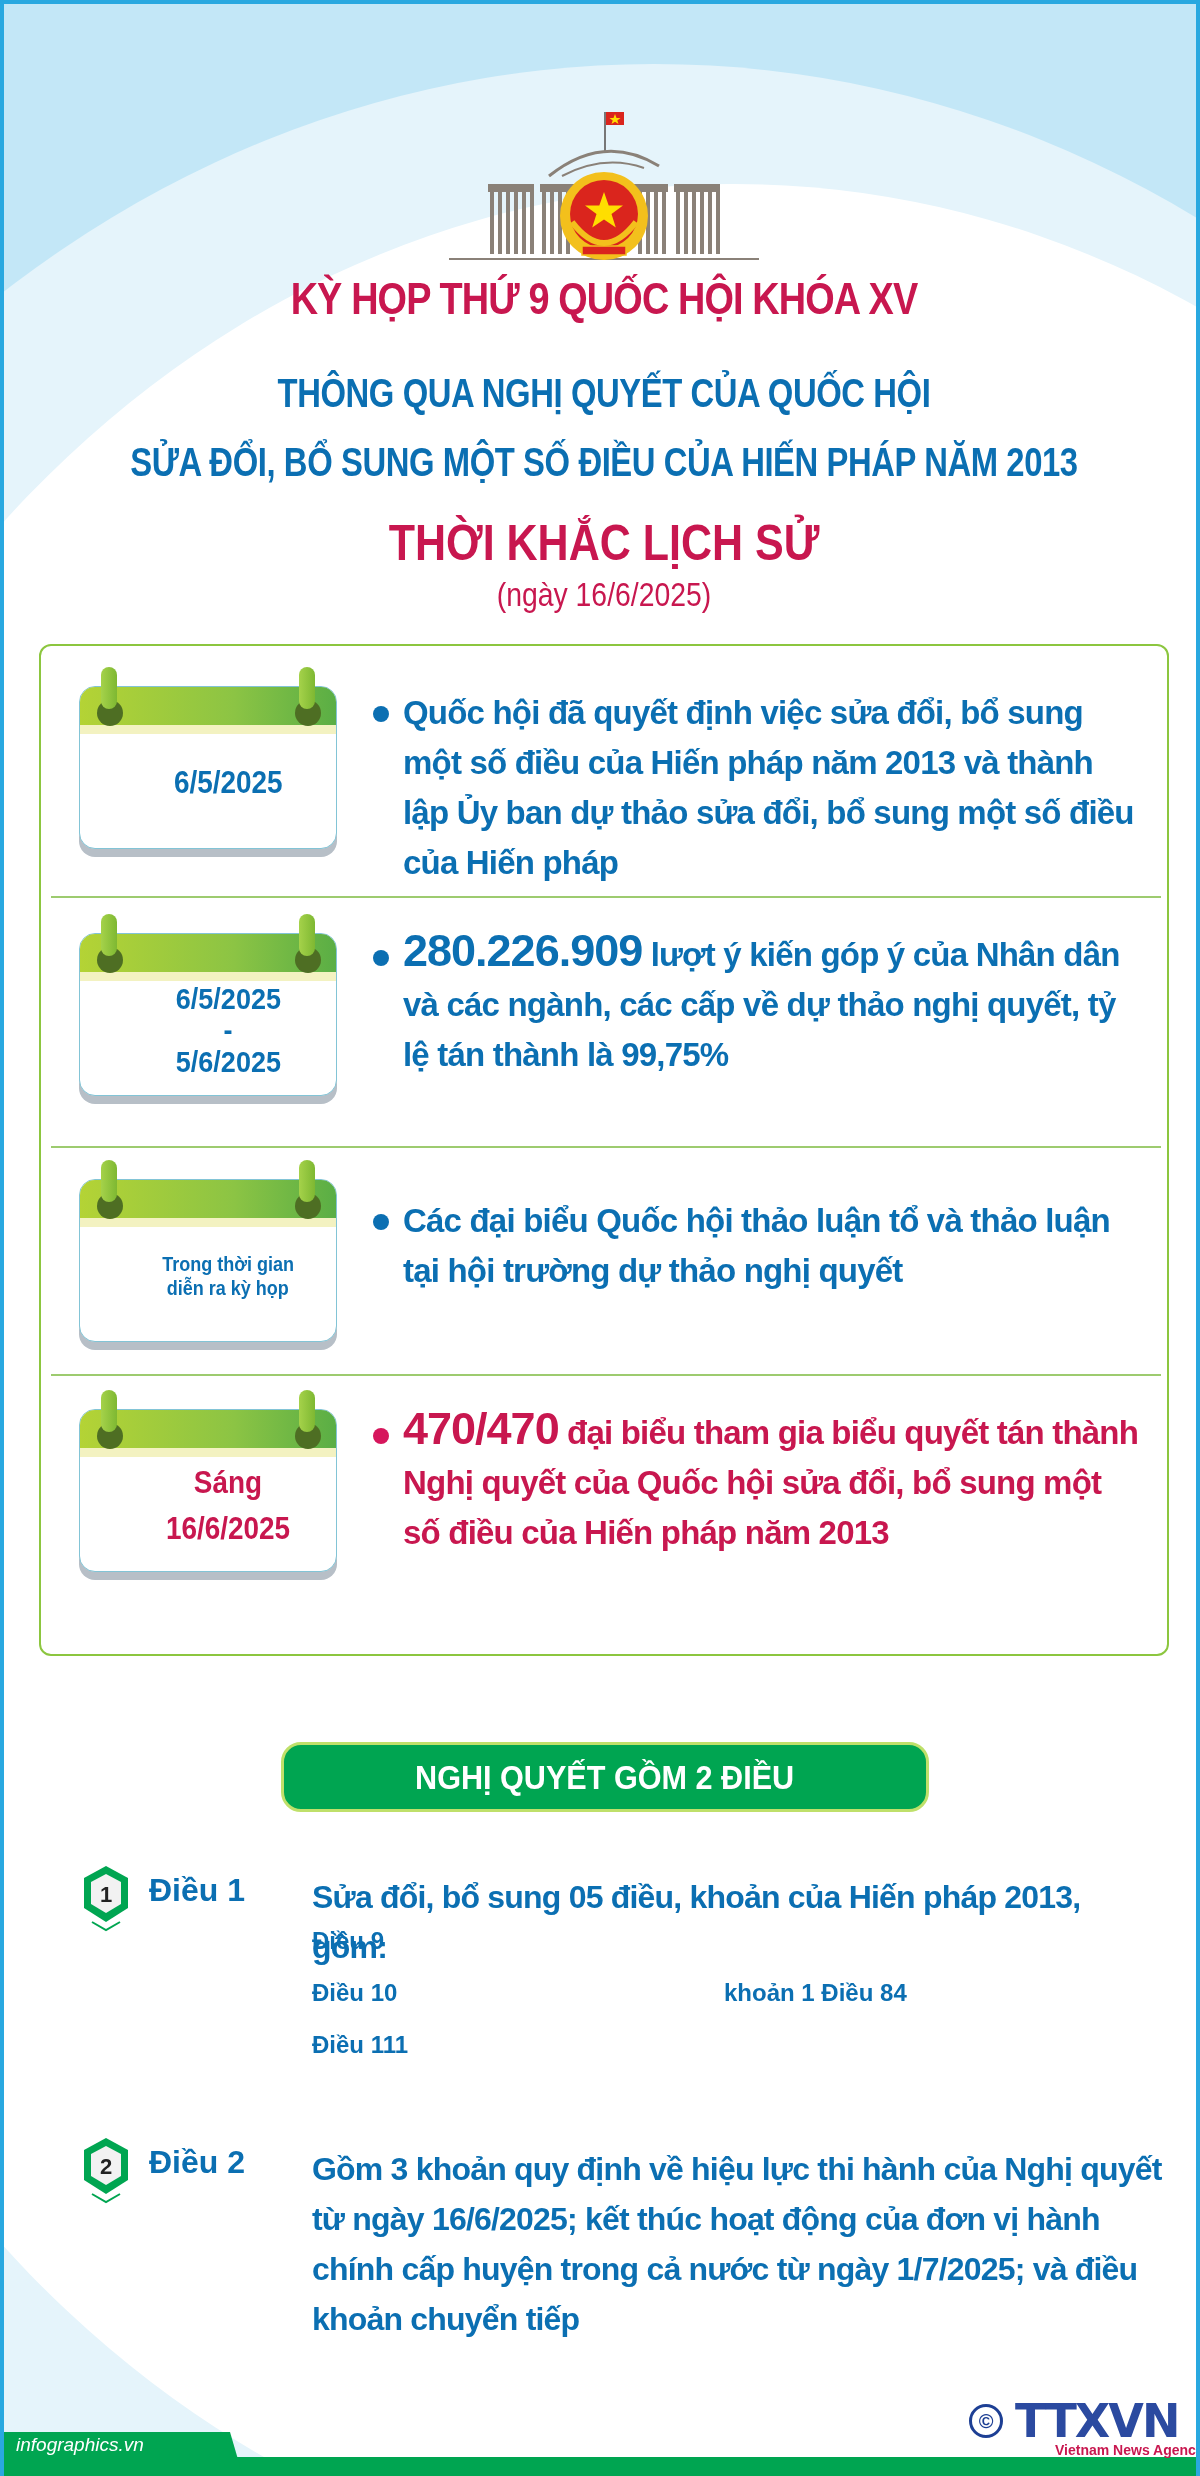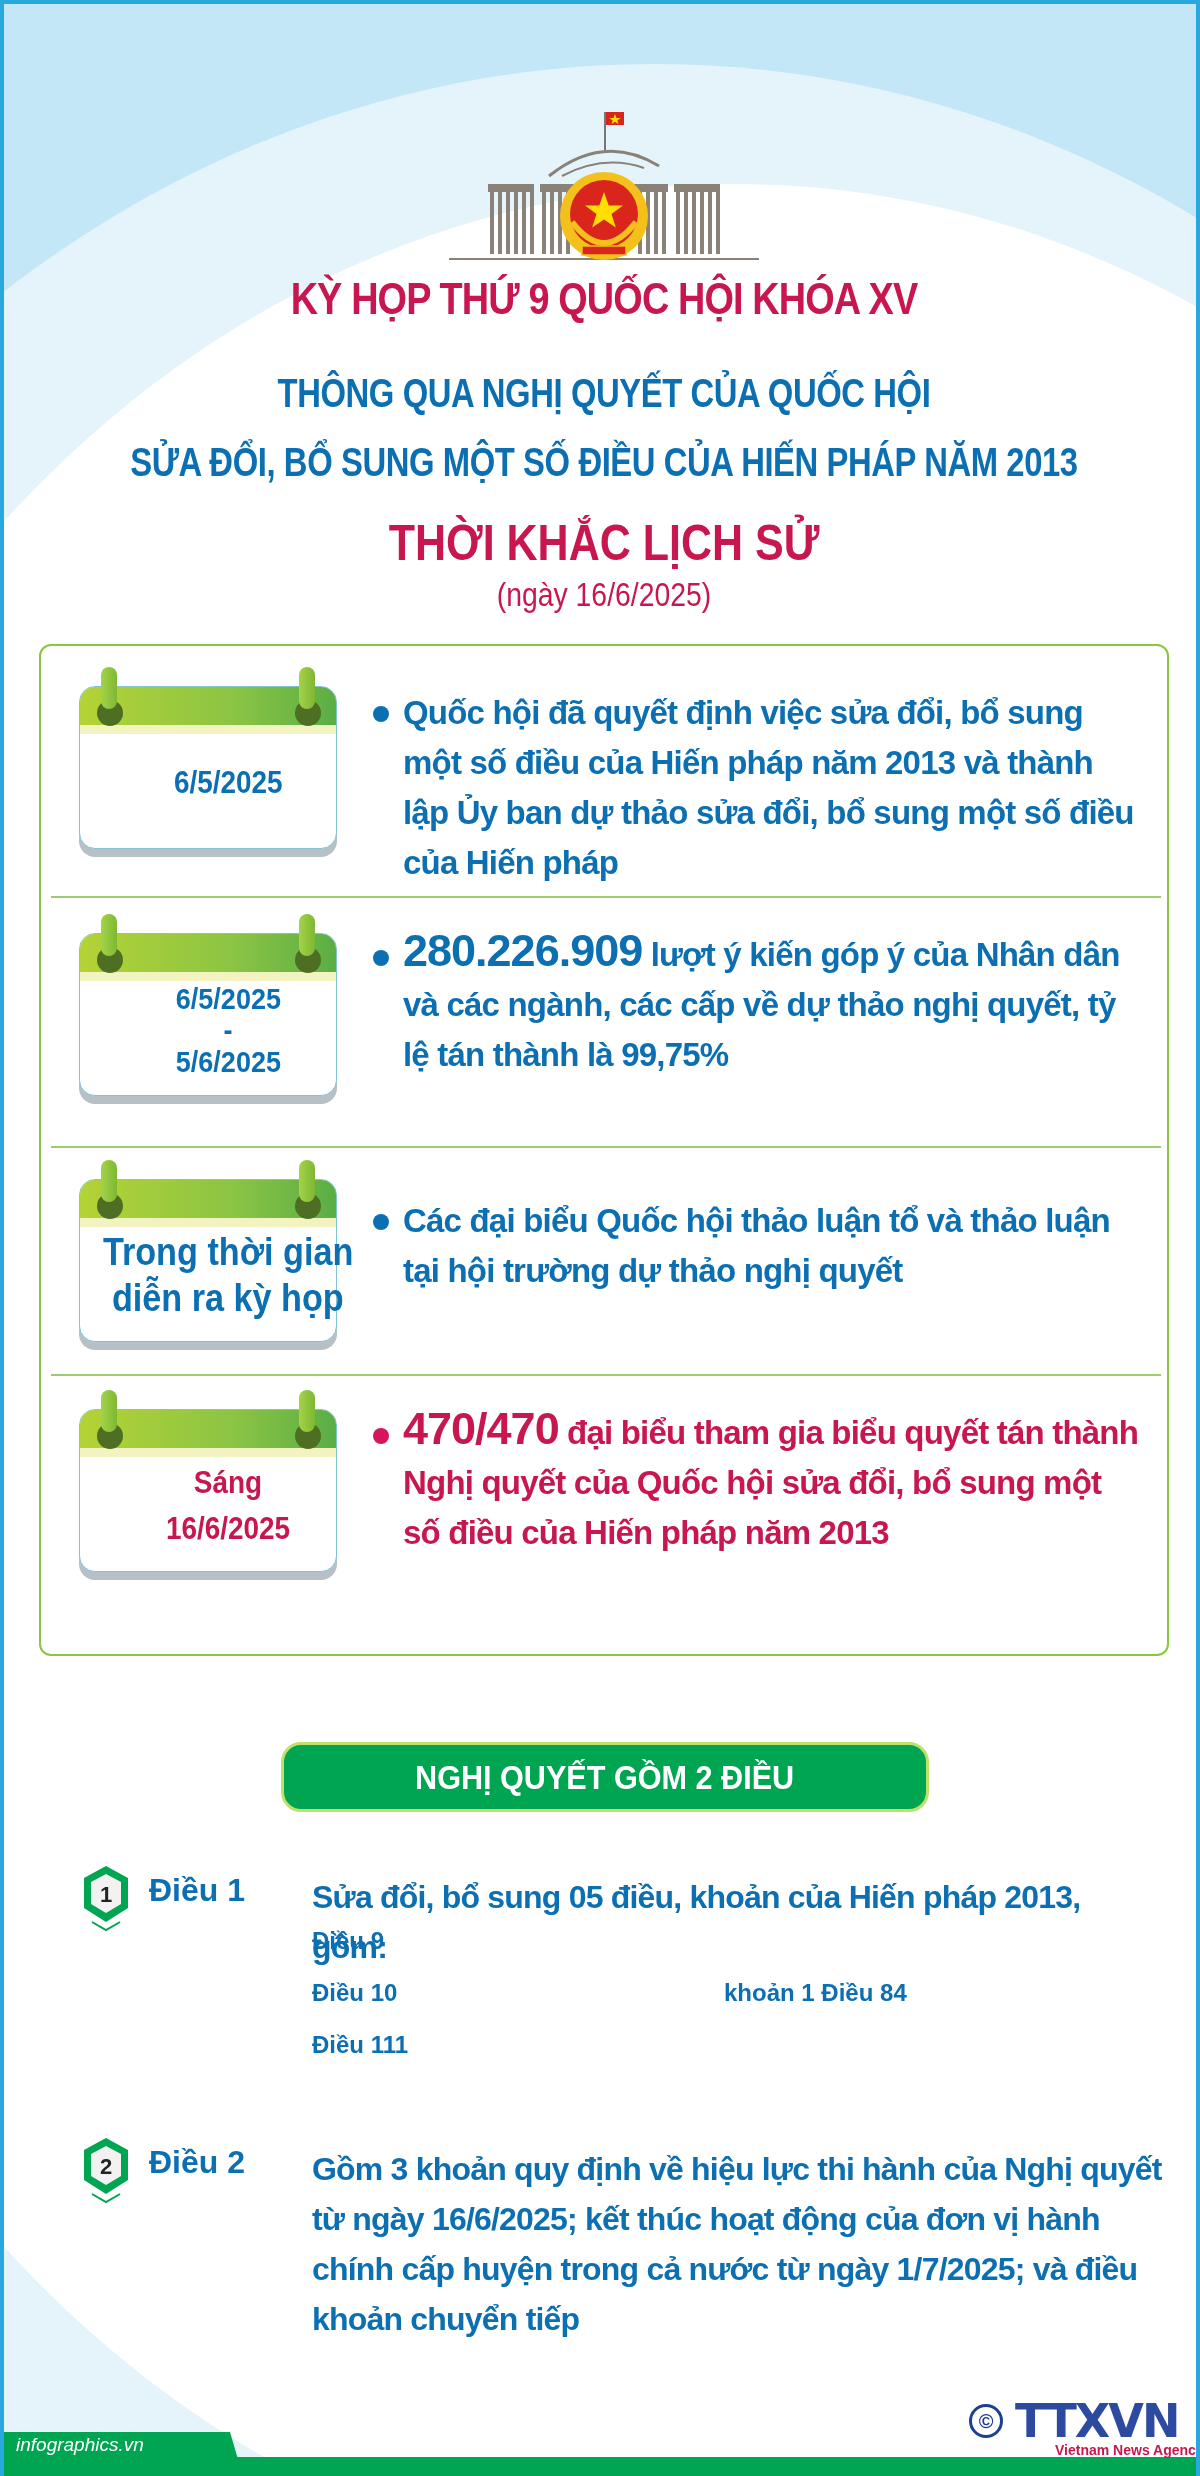--- a/index.html
+++ b/index.html
@@ -289,21 +289,21 @@
       <div class="calendar" style="top:18px;">
         <div class="cal-shadow"></div>
         <div class="cal-body">
           <div class="cal-head"></div>
             <div class="cal-strip"></div>
           <div class="cal-ring-hole" style="left:17px;"></div>
           <div class="cal-ring-hole" style="left:215px;"></div>
         </div>
         <div class="cal-ring" style="left:22px;"></div>
         <div class="cal-ring" style="left:220px;"></div>
-        <div class="cal-text" style="font-size:38px;">
+        <div class="cal-text" style="font-size:20px;">
           <span>Trong thời gian</span>
           <span>diễn ra kỳ họp</span>
         </div>
       </div>
       <div class="tl-text" style="top:50px;">
         <div class="bullet" style="top:18px;"></div>
         <span>Các đại biểu Quốc hội thảo luận tổ và thảo luận tại hội trường dự thảo nghị quyết</span>
       </div>
     </div>
 

